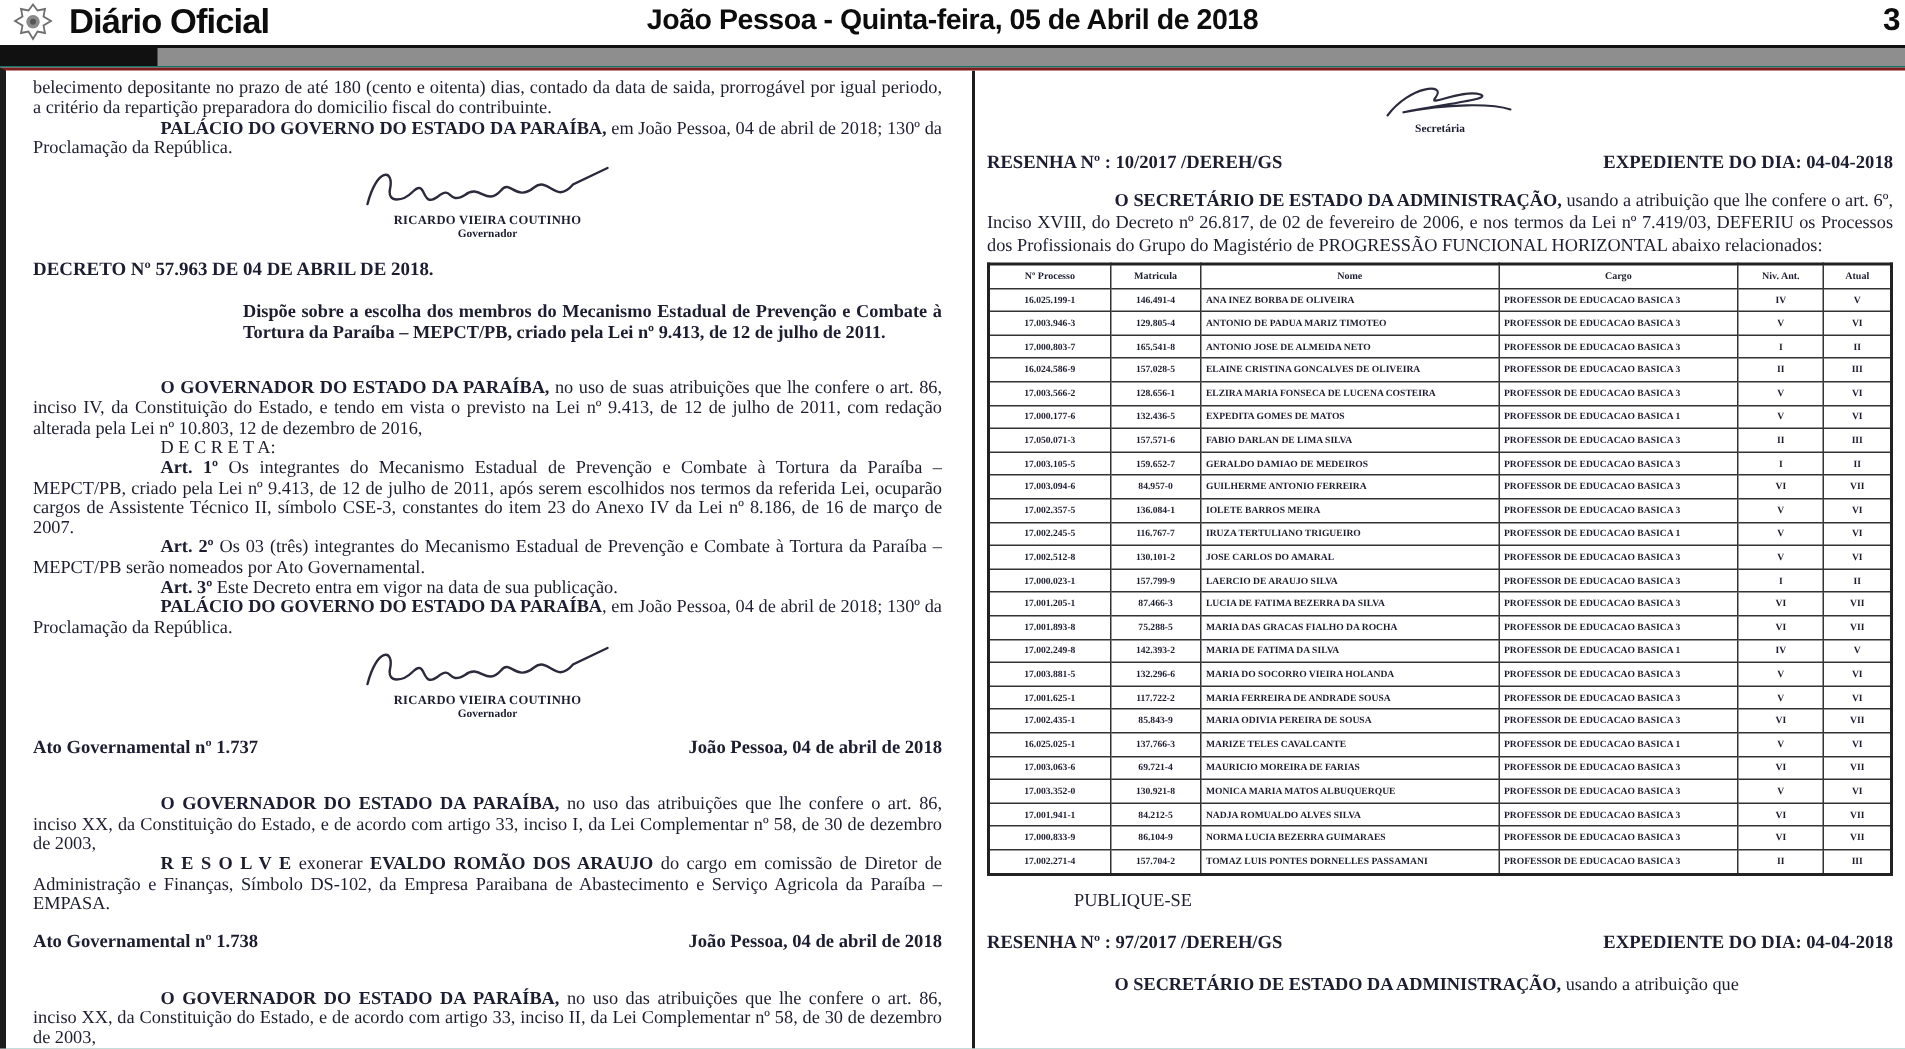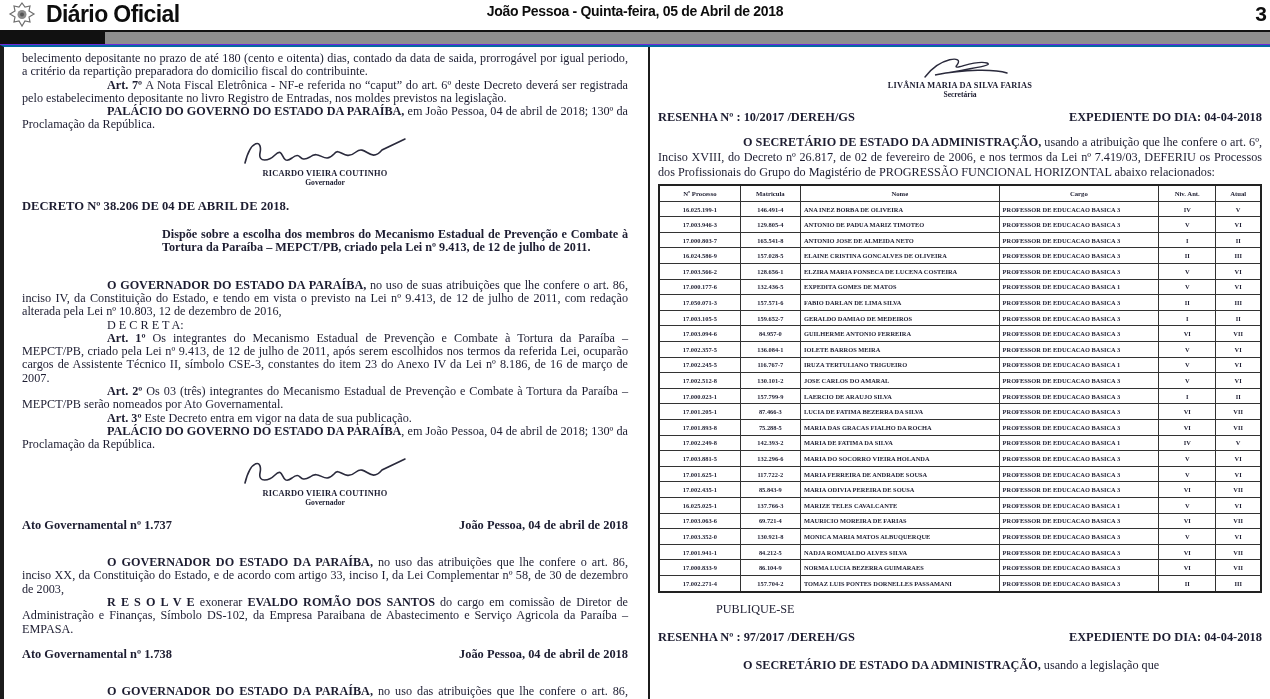--- a/index.html
+++ b/index.html
@@ -1,28 +1,28 @@
 <!DOCTYPE html>
 <html lang="pt"><head>
 <meta charset="utf-8">
 <style>
   html,body{margin:0;padding:0;}
   body{width:1270px;height:699px;overflow:hidden;background:#fff;}
-  .page{position:relative;width:1270px;height:699px;font-family:"Liberation Serif",serif;color:#1d1d31;background:#6d28d9;}
+  .page{position:relative;width:1270px;height:699px;font-family:"Liberation Serif",serif;color:#1d1d31;background:#0f766e;}
   
   .masthead{position:absolute;top:0;left:0;right:0;height:30px;background:#fff;}
   .crest{position:absolute;left:8px;top:1px;width:28px;height:28px;}
   .brand{position:absolute;left:46px;top:1px;font-family:"Liberation Sans",sans-serif;font-weight:900;font-size:23px;letter-spacing:-0.6px;color:#0d0d0d;}
-  .edition{position:absolute;left:0;right:0;top:3px;text-align:center;font-family:"Liberation Sans",sans-serif;font-weight:800;font-size:14px;letter-spacing:-0.3px;color:#0d0d0d;}
+  .edition{position:absolute;left:0;right:0;top:3px;text-align:center;font-family:"Liberation Sans",sans-serif;font-weight:800;font-size:19px;letter-spacing:-0.3px;color:#0d0d0d;}
   .pagenum{position:absolute;right:3px;top:2px;font-family:"Liberation Sans",sans-serif;font-weight:900;font-size:21px;color:#0d0d0d;}
   
   .band{position:absolute;top:30px;left:0;right:0;height:12px;background:#8e8e8e;border-top:2px solid #111;}
   .band-black{width:105px;height:100%;background:#111;}
   
-  .frame{position:absolute;top:45px;left:0;right:0;bottom:0;border-top:2px solid #0369a1;border-left:4px solid #1c1c1c;background:#fff;overflow:hidden;}
+  .frame{position:absolute;top:45px;left:0;right:0;bottom:0;border-top:2px solid #7f1d1d;border-left:4px solid #1c1c1c;background:#fff;overflow:hidden;}
   .divider{position:absolute;left:644px;top:0;bottom:0;width:2px;background:#1c1c1c;}
   .col{position:absolute;top:5px;}
   .col-left{left:18px;width:606px;}
   .col-right{left:654px;width:604px;}
   p{margin:0;font-size:12.2px;line-height:13.3px;}
   .j{text-align:justify;}
   .ind{text-indent:85px;}
   .b{font-weight:bold;}  .mt10{margin-top:10px;gap:25px;}  .mt12{margin-top:24px;}
   .decree-head{font-weight:bold;font-size:12.6px;margin-top:13px;}
   .ementa{margin:15px 0 16px 140px;font-weight:bold;}
@@ -59,32 +59,31 @@
 
   <div class="band">
     <div class="band-black"></div>
   </div>
 
   <div class="frame">
     <div class="divider"></div>
 
     <div class="col col-left">
       <p class="j"><span>belecimento depositante no prazo de até 180 (cento e oitenta) dias, contado da data de saida, prorrogável por igual periodo, a critério da repartição preparadora do domicilio fiscal do contribuinte.</span></p>
-      <p class="j ind"><span class="b">Art. 7º</span><span>  A Nota Fiscal Eletrônica - NF-e referida no “caput” do art. 6º deste Decreto deverá ser registrada pelo estabelecimento depositante no livro Registro de Entradas, nos moldes previstos na legislação.</span></p>
       <p class="j ind"><span class="b">PALÁCIO DO GOVERNO DO ESTADO DA PARAÍBA,</span><span> em João Pessoa, 04  de abril  de 2018; 130º da Proclamação da República.</span></p>
 
       <div class="sig">
         <svg width="180" height="34" viewBox="0 0 180 34">
           <path d="M10 28 C 16 4, 28 4, 25 18 C 23 28, 34 26, 40 20 C 50 10, 45 32, 57 23 C 67 15, 63 29, 75 22 C 85 14, 89 30, 99 19 C 105 11, 109 27, 121 17 C 131 9, 135 29, 147 15 L 170 4" stroke="#2a2a3c" fill="none" stroke-width="1.6" stroke-linecap="round"></path>
         </svg>
         <div class="sig-name">RICARDO VIEIRA COUTINHO</div>
         <div class="sig-role">Governador</div>
       </div>
 
-      <p class="decree-head">DECRETO Nº 38.206 DE 04 DE ABRIL DE 2018.</p>
+      <p class="decree-head">DECRETO Nº 57.963 DE 04 DE ABRIL DE 2018.</p>
       <p class="j ementa"><span class="b">Dispõe sobre a escolha dos membros do Mecanismo Estadual de Prevenção e Combate à Tortura da Paraíba – MEPCT/PB, criado pela Lei nº 9.413, de 12 de julho de 2011.</span></p>
       <p class="j ind mt12"><span class="b">O GOVERNADOR DO ESTADO DA PARAÍBA,</span><span> no uso de suas atribuições que lhe confere o art. 86, inciso IV, da Constituição do Estado, e tendo em vista o previsto na Lei nº 9.413, de 12 de julho de 2011, com redação alterada pela Lei nº 10.803, 12 de dezembro de 2016,</span></p>
       <p class="ind">D E C R E T A:</p>
       <p class="j ind"><span class="b">Art. 1º</span><span> Os integrantes do Mecanismo Estadual de Prevenção e Combate à Tortura da Paraíba – MEPCT/PB, criado pela Lei nº 9.413, de 12 de julho de 2011, após serem escolhidos nos termos da referida Lei, ocuparão cargos de Assistente Técnico II, símbolo CSE-3, constantes do item 23 do Anexo IV da Lei nº 8.186, de 16 de março de 2007.</span></p>
       <p class="j ind"><span class="b">Art. 2º</span><span> Os 03 (três) integrantes do Mecanismo Estadual de Prevenção e Combate à Tortura da Paraíba – MEPCT/PB serão nomeados por Ato Governamental.</span></p>
       <p class="j ind"><span class="b">Art. 3º</span><span> Este Decreto entra em vigor na data de sua publicação.</span></p>
       <p class="j ind"><span class="b">PALÁCIO DO GOVERNO DO ESTADO DA PARAÍBA</span><span>, em João Pessoa, 04 de abril de 2018; 130º da Proclamação da República.</span></p>
 
       <div class="sig">
         <svg width="180" height="34" viewBox="0 0 180 34">
@@ -92,37 +91,36 @@
         </svg>
         <div class="sig-name">RICARDO VIEIRA COUTINHO</div>
         <div class="sig-role">Governador</div>
       </div>
 
       <div class="ato-row">
         <span>Ato Governamental nº 1.737</span>
         <span>João Pessoa, 04 de abril de 2018</span>
       </div>
       <p class="j ind mt12"><span class="b">O  GOVERNADOR  DO ESTADO DA PARAÍBA,</span><span> no uso das atribuições que lhe confere o art. 86, inciso XX, da Constituição do Estado, e de acordo com artigo 33, inciso I, da Lei Complementar nº 58, de 30 de dezembro de 2003,</span></p>
-      <p class="j ind"><span class="b">R E S O L V E</span><span> exonerar </span><span class="b">EVALDO ROMÃO DOS SANTOS</span><span> do cargo em comissão de Diretor de Administração e Finanças, Símbolo DS-102, da Empresa Paraibana de Abastecimento e Serviço Agricola da Paraíba – EMPASA.</span></p>
+      <p class="j ind"><span class="b">R E S O L V E</span><span> exonerar </span><span class="b">EVALDO ROMÃO DOS ARAUJO</span><span> do cargo em comissão de Diretor de Administração e Finanças, Símbolo DS-102, da Empresa Paraibana de Abastecimento e Serviço Agricola da Paraíba – EMPASA.</span></p>
 
       <div class="ato-row">
         <span>Ato Governamental nº 1.738</span>
         <span>João Pessoa, 04 de abril de 2018</span>
       </div>
       <p class="j ind mt12"><span class="b">O  GOVERNADOR  DO ESTADO DA PARAÍBA,</span><span> no uso das atribuições que lhe confere o art. 86, inciso XX, da Constituição do Estado, e de acordo com artigo 33, inciso II, da Lei Complementar nº 58, de 30 de dezembro de 2003,</span></p>
 
     </div>
 
     <div class="col col-right">
 
       <div class="sig">
         <svg width="130" height="26" viewBox="0 0 130 26">
           <path d="M30 22 C 45 2, 70 0, 62 10 C 56 17, 80 4, 92 8 C 100 11, 70 14, 40 20 C 70 14, 100 14, 112 18" stroke="#2a2a3c" fill="none" stroke-width="1.4" stroke-linecap="round"></path>
         </svg>
-        <div class="sig-name">LIVÂNIA MARIA DA SILVA FARIAS</div>
         <div class="sig-role">Secretária</div>
       </div>
 
       <div class="ato-row mt10">
         <span>RESENHA Nº : 10/2017 /DEREH/GS</span>
         <span>EXPEDIENTE DO DIA: 04-04-2018</span>
       </div>
 
       <p class="j ind wide mt10"><span class="b">O SECRETÁRIO DE ESTADO DA ADMINISTRAÇÃO,</span><span> usando a atribuição que lhe confere o art. 6º, Inciso XVIII, do Decreto nº 26.817, de 02 de fevereiro de 2006, e nos termos da Lei nº 7.419/03, DEFERIU os Processos dos Profissionais do Grupo do Magistério de PROGRESSÃO FUNCIONAL HORIZONTAL abaixo relacionados:</span></p>
 
@@ -349,16 +347,16 @@
           </tbody>
       </table>
 
       <p class="publique">PUBLIQUE-SE</p>
 
       <div class="ato-row" style="margin-top:15px">
         <span>RESENHA Nº : 97/2017 /DEREH/GS</span>
         <span>EXPEDIENTE DO DIA: 04-04-2018</span>
       </div>
 
-      <p class="j ind cutoff"><span class="b">O SECRETÁRIO DE ESTADO DA ADMINISTRAÇÃO,</span><span> usando a legislação que</span></p>
+      <p class="j ind cutoff"><span class="b">O SECRETÁRIO DE ESTADO DA ADMINISTRAÇÃO,</span><span> usando a atribuição que</span></p>
     </div>
   </div>
 </div>
 
 </body></html>

